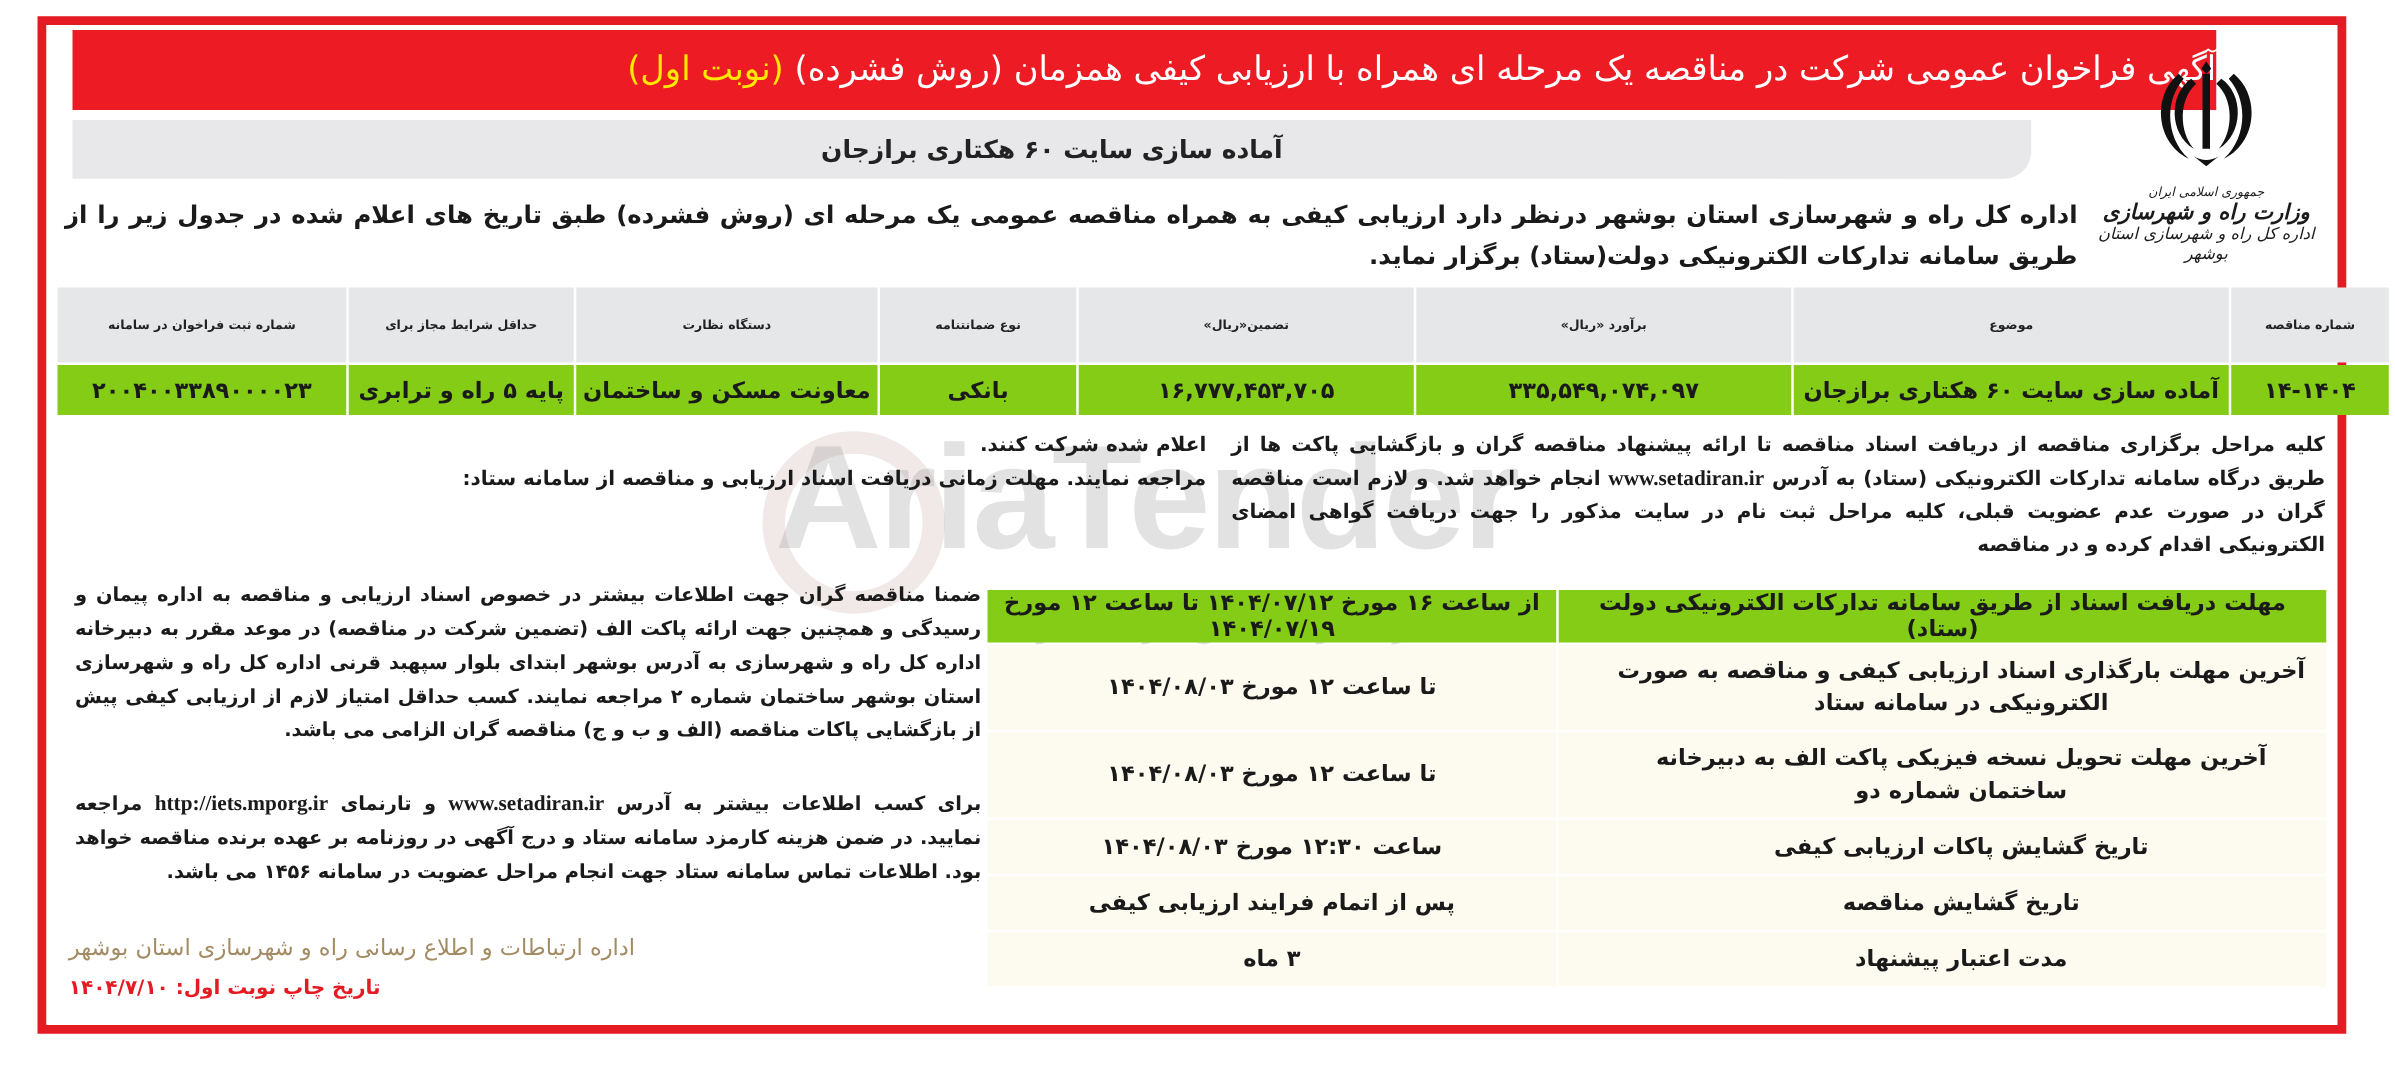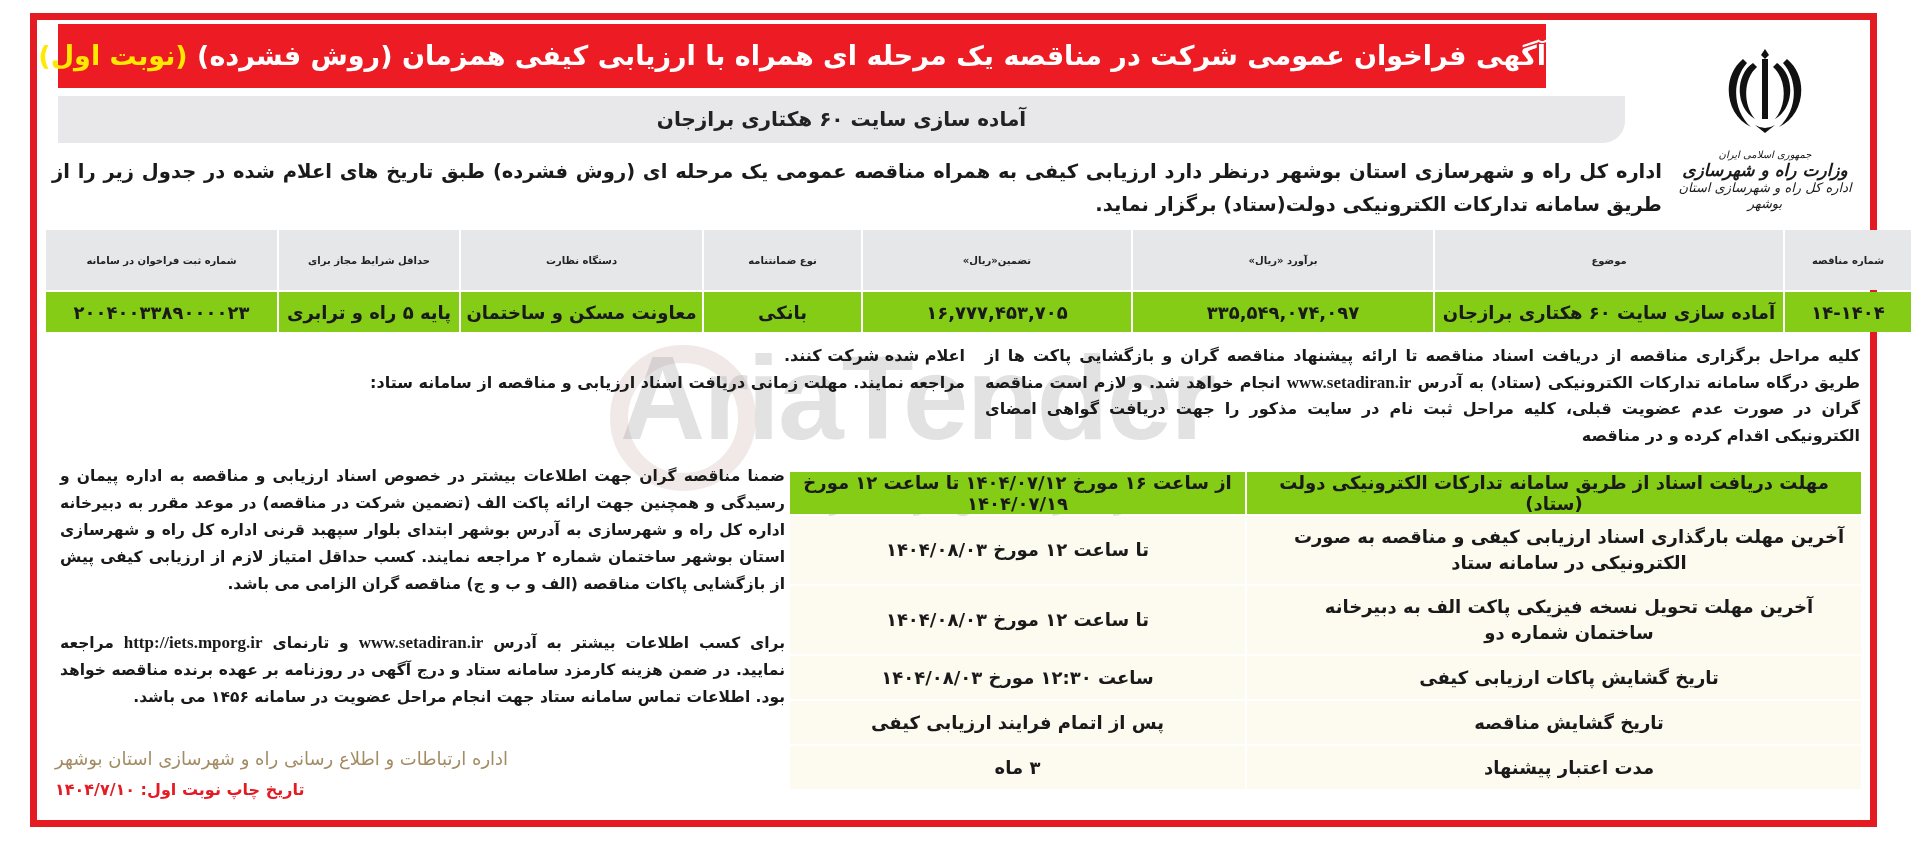--- a/index.html
+++ b/index.html
@@ -6,23 +6,23 @@
   body {
     width:1916px; height:856px; background:#ffffff; position:relative; overflow:hidden;
     font-family:"DejaVu Sans", "Liberation Sans", sans-serif; color:#1a1a1a;
   }
   .frame {
     position:absolute; left:30px; top:13px; width:1847px; height:814px;
     box-sizing:border-box; border:7px solid #e51b24; background:#fff;
   }
   
   .banner {
-    position:absolute; left:58px; top:24px; width:1488px; height:64px;
+    position:absolute; left:58px; top:24px; width:1715px; height:64px;
     background:#ed1c24; color:#fff; text-align:right; direction:rtl;
-    font-weight:bold; font-size:27px; line-height:64px; white-space:nowrap;
+    font-weight:normal; font-size:27px; line-height:64px; white-space:nowrap;
   }
   .banner .hl { color:#ffe900; }
   .subbar {
     position:absolute; left:58px; top:96px; width:1567px; height:47px;
     background:#e8e8ea; border-bottom-right-radius:22px;
     text-align:center; line-height:47px; font-size:20px; font-weight:bold; color:#222;
   }
   
   .logo { position:absolute; left:1670px; top:45px; width:190px; height:180px; text-align:center; }
   .logo svg { display:block; margin:0 auto; }

